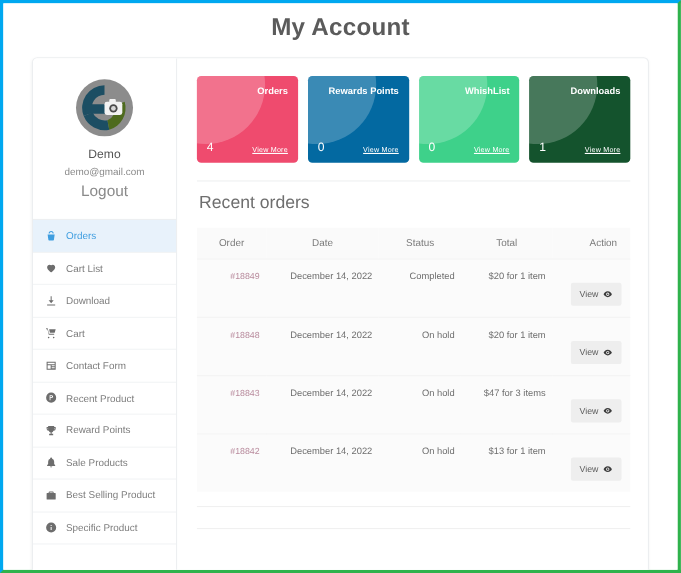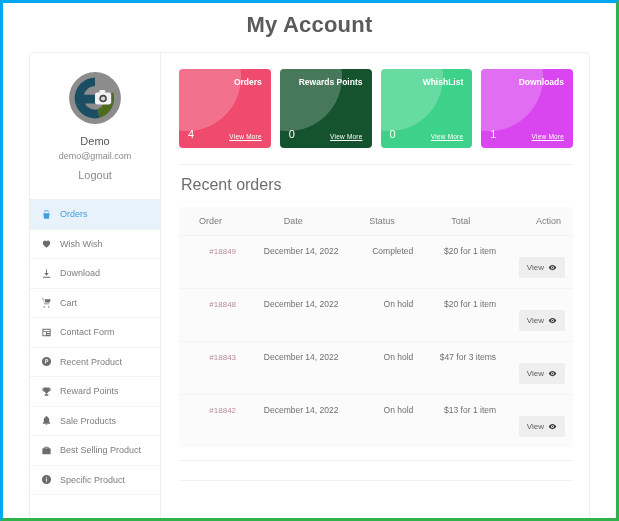--- a/index.html
+++ b/index.html
@@ -84,21 +84,21 @@
     color: #555;
     margin-bottom: 4px;
   }
   .profile-email {
     font-size: 9px;
     color: #8a8a8a;
     margin-bottom: 4px;
     word-break: break-all;
   }
   .profile-logout {
-    font-size: 11px;
+    font-size: 14px;
     color: #8a8a8a;
     text-decoration: none;
   }
 
   .menu { padding: 0; list-style: none; }
 
   .menu-item {
     display: flex;
     align-items: center;
     gap: 8px;
@@ -308,21 +308,21 @@
             </span>
             <span>Orders</span>
           </li>
 
           <li class="menu-item">
             <span class="mi-icon">
               <svg viewBox="0 0 24 24">
                   <path d="M12 21s-8-4.8-8-10.2A4.8 4.8 0 0 1 12 7a4.8 4.8 0 0 1 8 3.8C20 16.2 12 21 12 21z"></path>
                 </svg>
             </span>
-            <span>Wish Wish</span>
+            <span>Cart List</span>
           </li>
 
           <li class="menu-item">
             <span class="mi-icon">
               <svg viewBox="0 0 24 24">
                   <path d="M11 3h2v8h4l-5 6-5-6h4V3zM4 19h16v2H4z"></path>
                 </svg>
             </span>
             <span>Download</span>
           </li>
@@ -398,37 +398,37 @@
         <div class="cards">
 
           <div class="card" style="background:#ef4b6e">
             <div class="card-label">Orders</div>
             <div class="card-bottom">
               <span class="card-count">4</span>
               <a href="#" class="card-more">View More</a>
             </div>
           </div>
 
-          <div class="card" style="background:#14532d">
+          <div class="card" style="background:#0369a1">
             <div class="card-label">Rewards Points</div>
             <div class="card-bottom">
               <span class="card-count">0</span>
               <a href="#" class="card-more">View More</a>
             </div>
           </div>
 
           <div class="card" style="background:#3ed18a">
             <div class="card-label">WhishList</div>
             <div class="card-bottom">
               <span class="card-count">0</span>
               <a href="#" class="card-more">View More</a>
             </div>
           </div>
 
-          <div class="card" style="background:#d946ef">
+          <div class="card" style="background:#14532d">
             <div class="card-label">Downloads</div>
             <div class="card-bottom">
               <span class="card-count">1</span>
               <a href="#" class="card-more">View More</a>
             </div>
           </div>
 
         </div>
 
         <hr class="section-divider">

